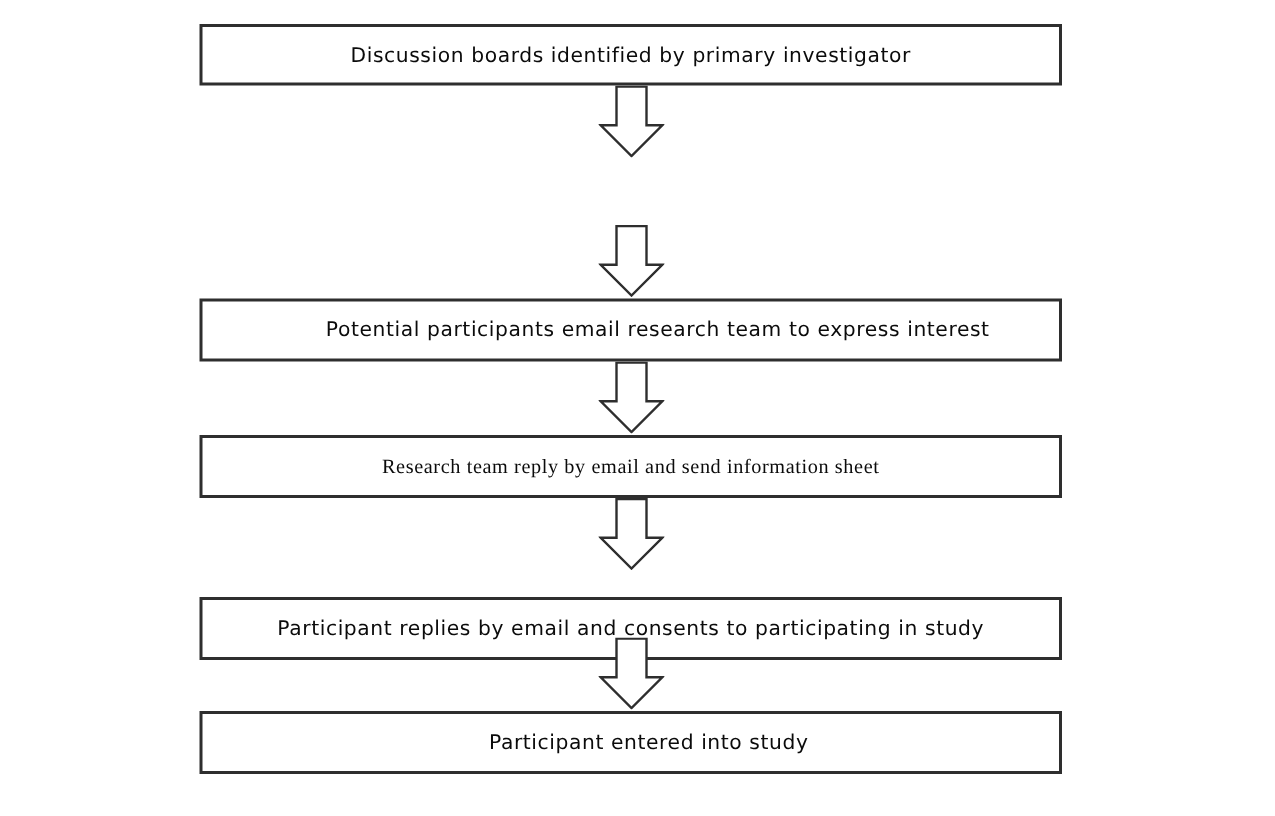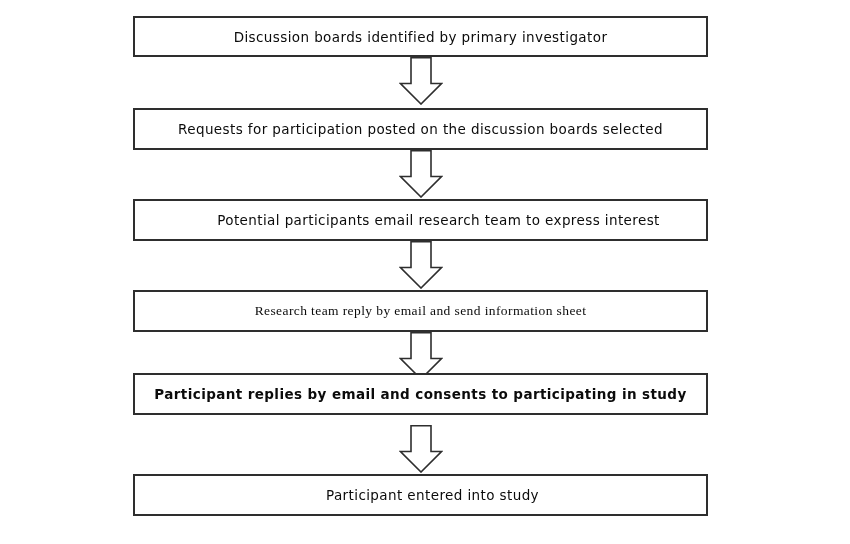--- a/index.html
+++ b/index.html
@@ -51,23 +51,20 @@
   <div class="flow-box" style="top:16px;height:41px;">
     <span>Discussion boards identified by primary investigator</span>
   </div>
 
   <div class="flow-arrow" style="top:57px;">
     <svg width="44" height="48" viewBox="0 0 44 48">
       <path d="M12,0.75 L32,0.75 L32,26.5 L42.5,26.5 L22,47 L1.5,26.5 L12,26.5 Z" fill="#ffffff" stroke="#2e2e2e" stroke-width="1.6" stroke-linejoin="miter"></path>
     </svg>
   </div>
 
-  <div class="flow-box" style="top:108px;">
-    <span>Requests for participation posted on the discussion boards selected</span>
-  </div>
 
   <div class="flow-arrow" style="top:150px;">
     <svg width="44" height="48" viewBox="0 0 44 48">
       <path d="M12,0.75 L32,0.75 L32,26.5 L42.5,26.5 L22,47 L1.5,26.5 L12,26.5 Z" fill="#ffffff" stroke="#2e2e2e" stroke-width="1.6" stroke-linejoin="miter"></path>
     </svg>
   </div>
 
   <div class="flow-box" style="top:199px;padding-left:36px;">
     <span>Potential participants email research team to express interest</span>
   </div>
@@ -81,21 +78,21 @@
   <div class="flow-box" style="top:290px;font-family:Liberation Serif, serif;">
     <span>Research team reply by email and send information sheet</span>
   </div>
 
   <div class="flow-arrow" style="top:332px;">
     <svg width="44" height="48" viewBox="0 0 44 48">
       <path d="M12,0.75 L32,0.75 L32,26.5 L42.5,26.5 L22,47 L1.5,26.5 L12,26.5 Z" fill="#ffffff" stroke="#2e2e2e" stroke-width="1.6" stroke-linejoin="miter"></path>
     </svg>
   </div>
 
-  <div class="flow-box" style="top:373px;font-weight:bold;">
+  <div class="flow-box" style="top:398px;">
     <span>Participant replies by email and consents to participating in study</span>
   </div>
 
   <div class="flow-arrow" style="top:425px;">
     <svg width="44" height="48" viewBox="0 0 44 48">
       <path d="M12,0.75 L32,0.75 L32,26.5 L42.5,26.5 L22,47 L1.5,26.5 L12,26.5 Z" fill="#ffffff" stroke="#2e2e2e" stroke-width="1.6" stroke-linejoin="miter"></path>
     </svg>
   </div>
 
   <div class="flow-box" style="top:474px;padding-left:24px;">

